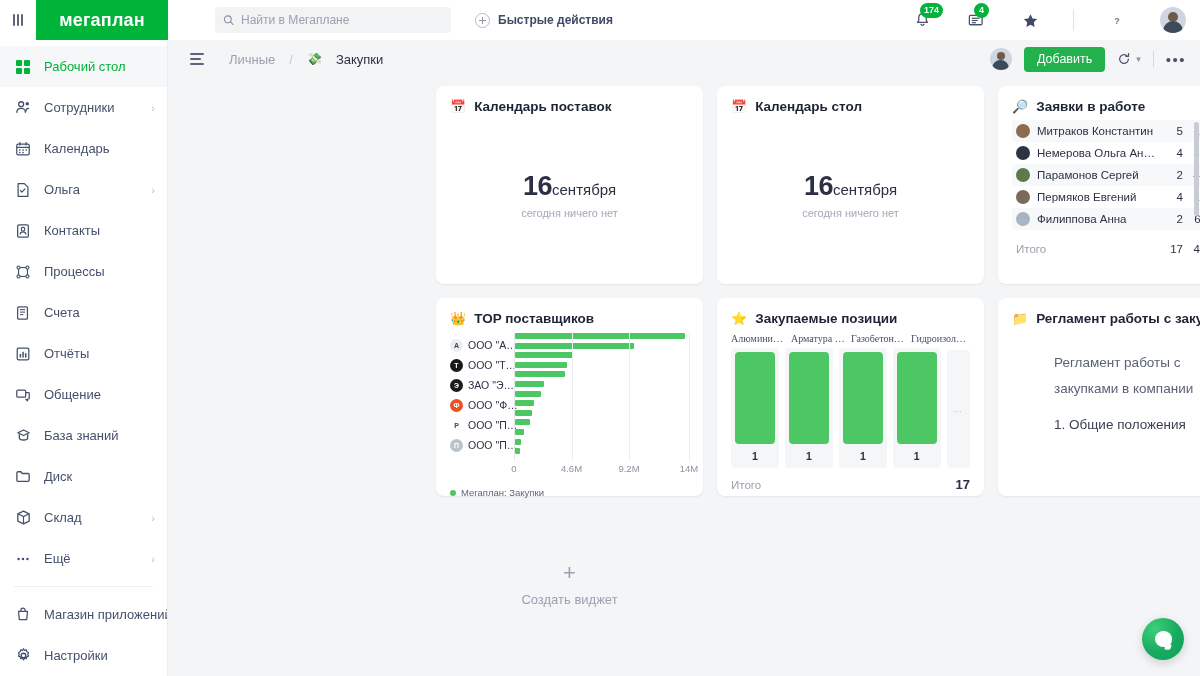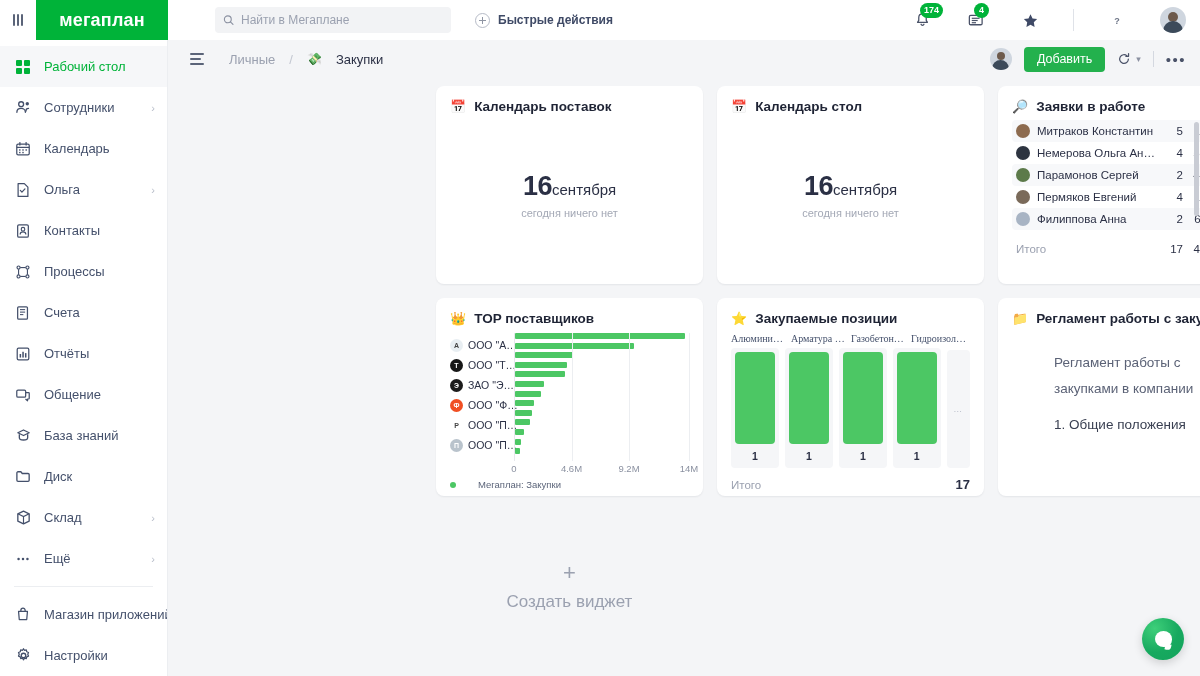--- a/index.html
+++ b/index.html
@@ -147,21 +147,21 @@
   .bar-card { height: 198px; }
   .bar-wrap { display: flex; margin-top: 7px; height: 128px; }
   .bar-names { width: 64px; flex: 0 0 64px; display: flex; flex-direction: column; justify-content: flex-start; gap: 0; padding-top: 2px;}
   .bar-name { display: flex; align-items: center; gap: 5px; height: 20px; font-size: 10.5px; color: #2b3045; white-space: nowrap; }
   .bar-name .lg { width: 13px; height: 13px; border-radius: 50%; flex: 0 0 13px; font-size:7px; color:#fff; display:flex; align-items:center; justify-content:center; font-weight:700;}
   .plot { flex: 1 1 auto; position: relative; border-left: 1px solid #e6e8ec; }
   .gridline { position: absolute; top: 0; bottom: 0; width: 1px; background: #eceef1; }
   .bar { height: 6px; background: #4cc764; border-radius: 1px; margin-bottom: 3.6px; }
   .axis { display: flex; margin-left: 64px; position: relative; height: 14px; font-size: 9.5px; color: #8b91a1; }
   .axis span { position: absolute; transform: translateX(-50%); top: 2px; }
-  .legend { display: flex; align-items: center; gap: 22px; font-size: 9.5px; color: #5b6479; margin-top: 4px; text-align: right; }
+  .legend { display: flex; align-items: center; gap: 5px; font-size: 9.5px; color: #5b6479; margin-top: 12px; text-align: right; }
   .legend .dot { width: 6px; height: 6px; border-radius: 50%; background: #4cc764; }
 
   
   .pos-card { height: 198px; }
   .pos-heads { display: flex; gap: 4px; margin-top: 7px; font-size: 10px; color: #44506b; font-family: Liberation Serif, serif; }
   .pos-heads span { width: 56px; white-space: nowrap; overflow: hidden; text-overflow: ellipsis; }
   .pos-cols { display: flex; gap: 6px; margin-top: 4px; align-items: flex-end; }
   .pos-col { width: 56px; background: #f5f6f8; border-radius: 4px; padding: 4px; display:flex; flex-direction:column; }
   .pos-bar { background: #4cc764; border-radius: 4px; height: 92px; }
   .pos-val { text-align: center; font-size: 10.5px; color: #2b3045; padding: 6px 0 2px; font-weight: 700; }
@@ -176,21 +176,21 @@
   .doc-p { font-size: 13.5px; color: #5b6276; line-height: 26px; }
   .doc-p2 { font-size: 13.5px; color: #3a4052; line-height: 26px; margin-top: 10px; }
 
   
   .create-widget {
     position: absolute; left: 268px; top: 484px; width: 267px;
     display: flex; flex-direction: column; align-items: center; gap: 8px;
     cursor: pointer; color: #9ba1b0;
   }
   .create-widget .pl { font-size: 22px; line-height: 1; font-weight: 300; color:#9ba1b0;}
-  .create-widget .cl { font-size: 17px; }
+  .create-widget .cl { font-size: 13px; }
 
   
   .fab {
     position: absolute; right: 16px; bottom: 16px; width: 42px; height: 42px;
     border-radius: 50%; cursor: pointer;
     background: radial-gradient(circle at 30% 25%, #3ecf7a, #17a95f 55%, #13a35c);
     display: flex; align-items: center; justify-content: center;
     box-shadow: 0 3px 10px rgba(0,0,0,.16);
   }
   .fab .bub { width: 17px; height: 16px; background:#fff; border-radius: 50% 50% 45% 50%; position:relative; }

